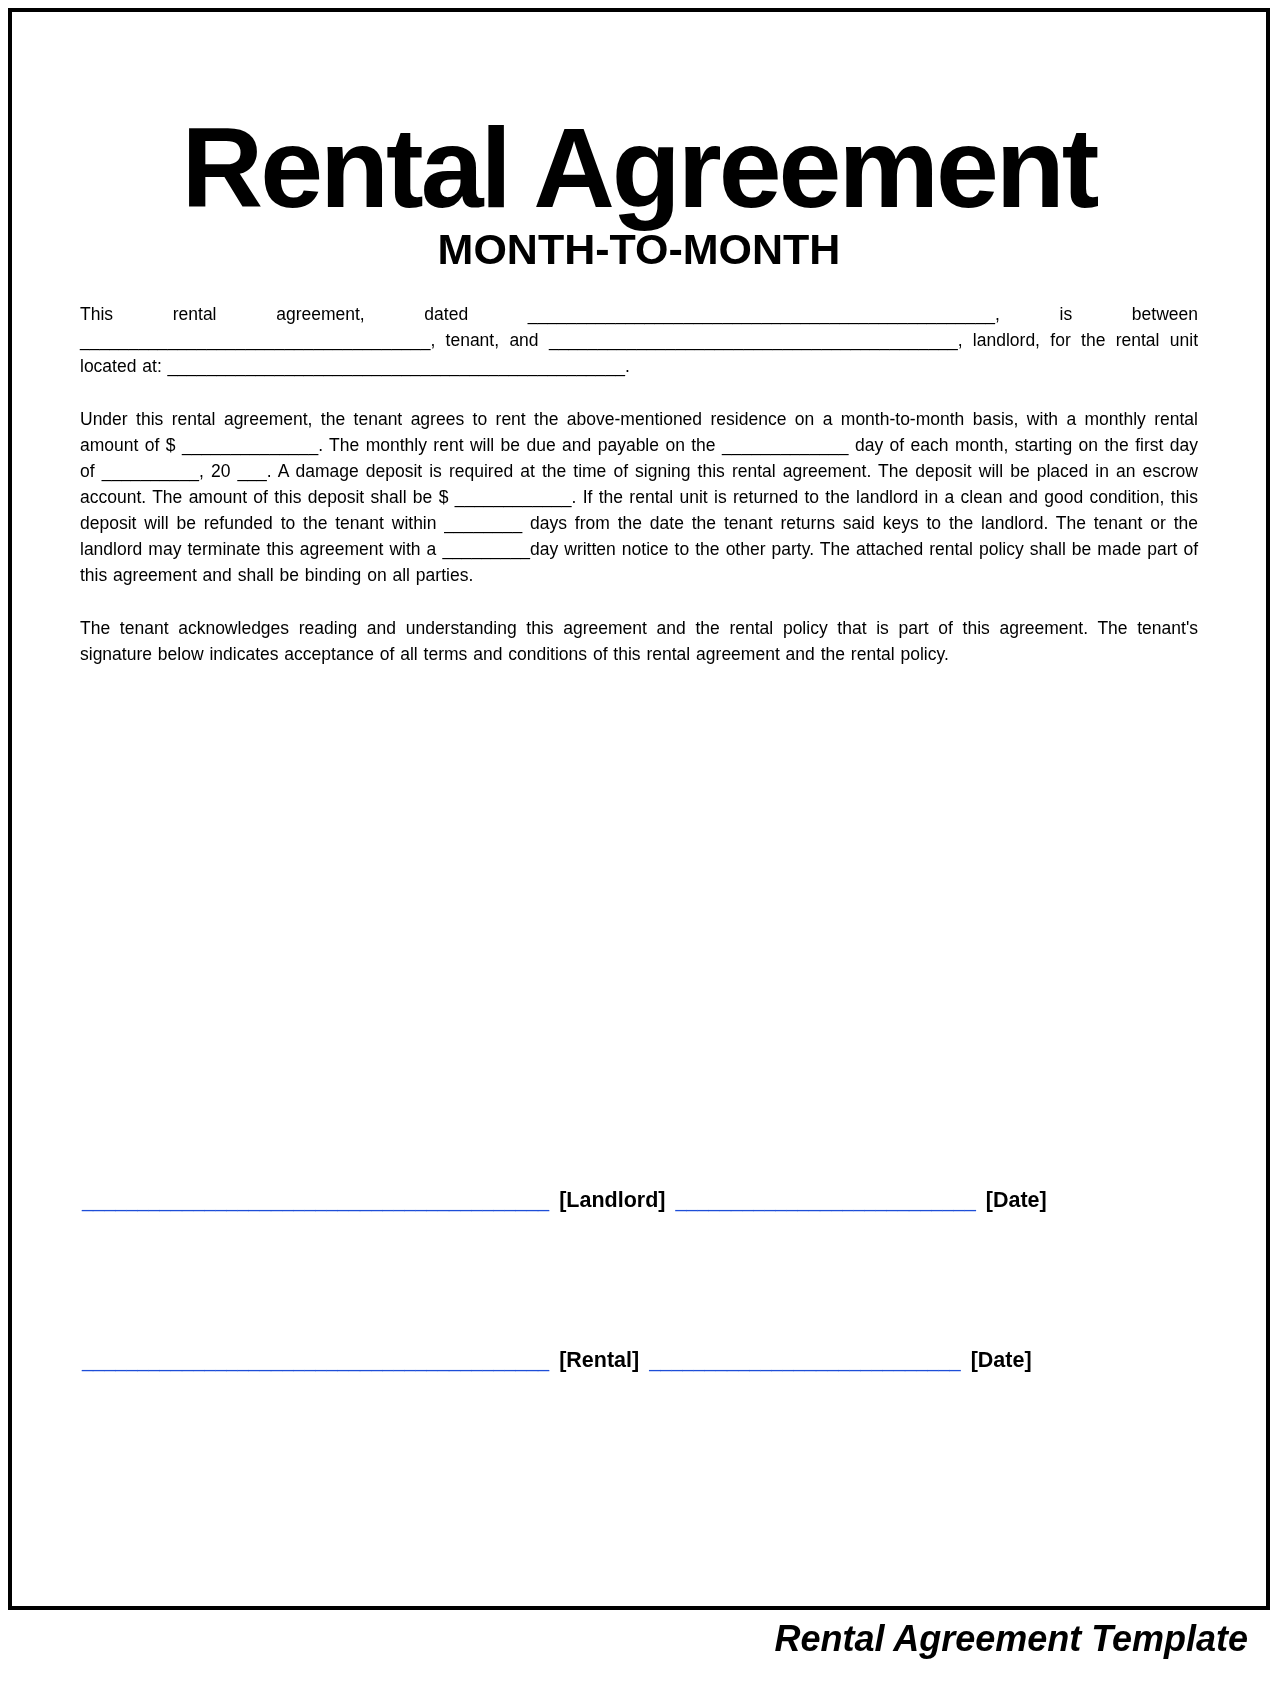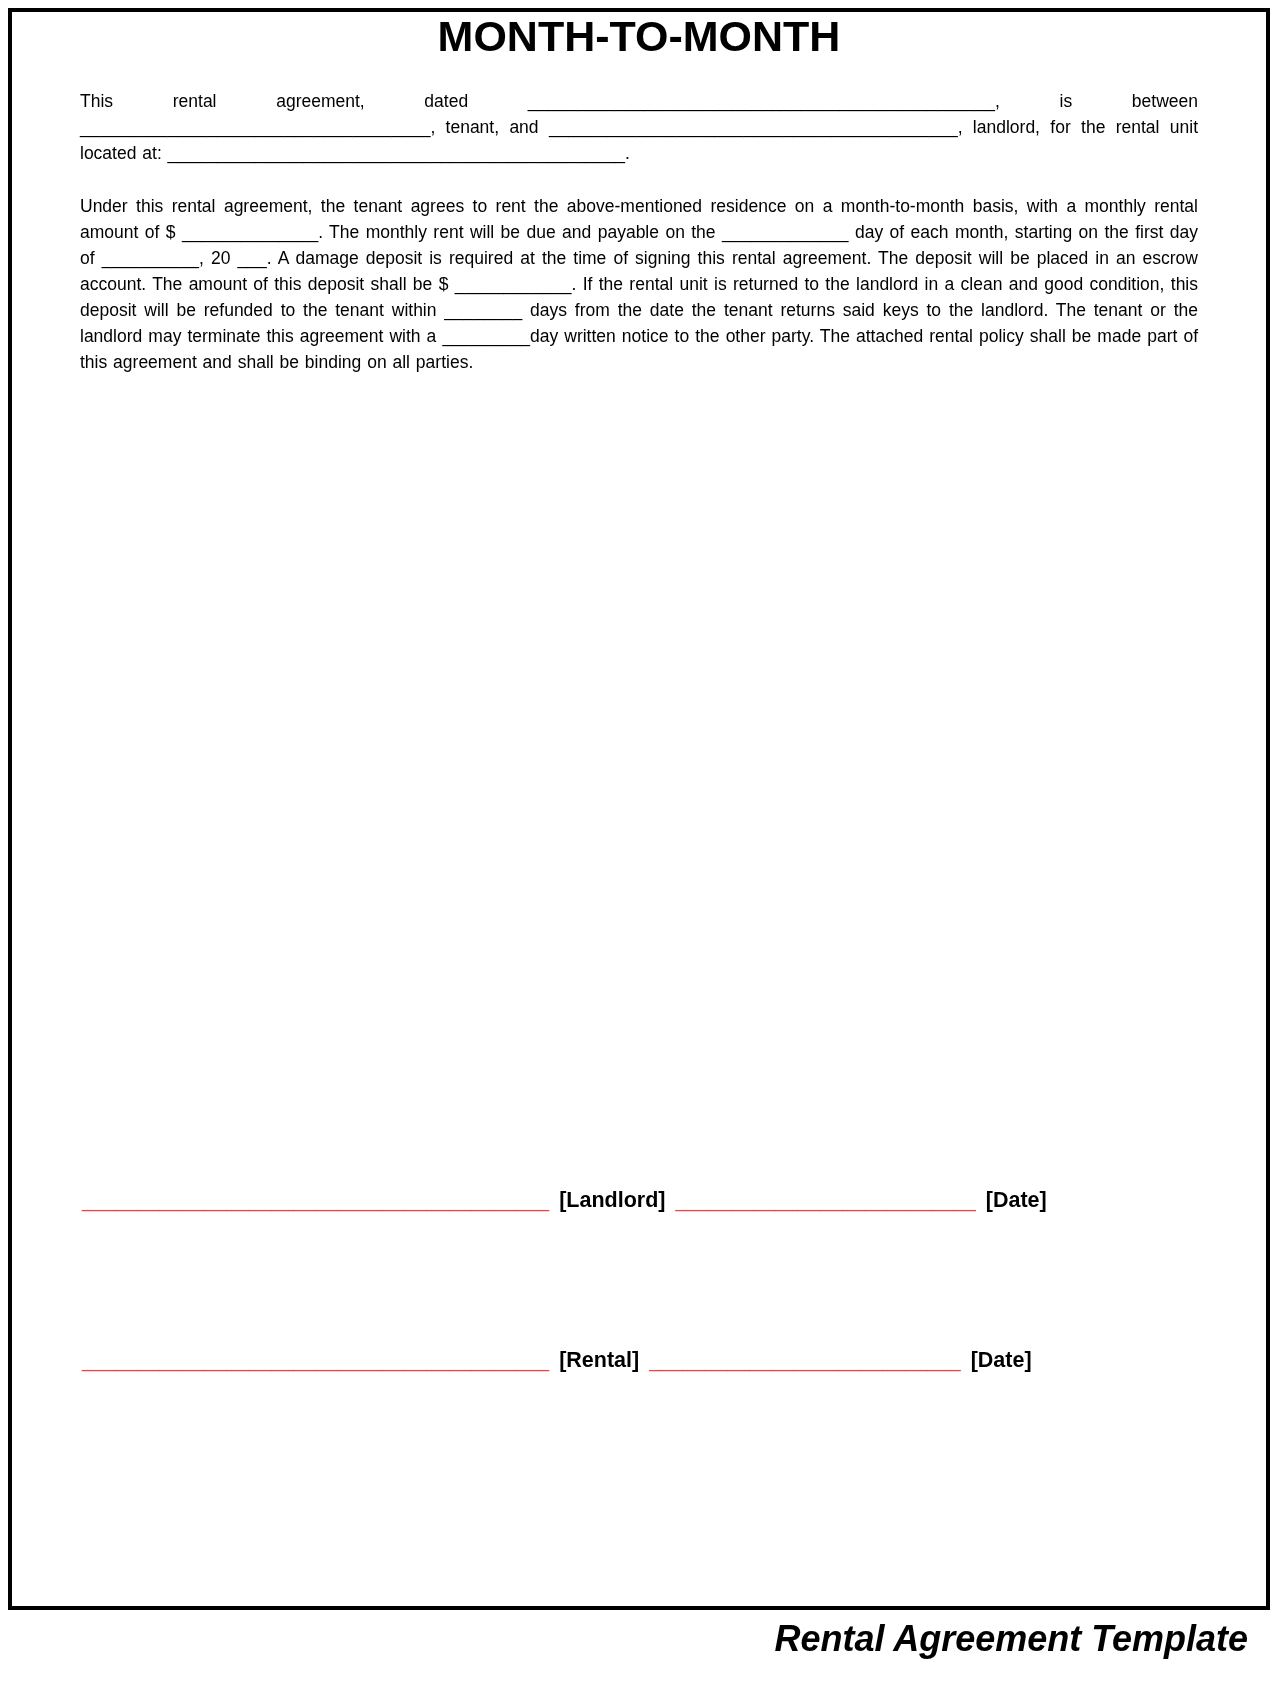--- a/index.html
+++ b/index.html
@@ -56,48 +56,50 @@
     display: flex;
     align-items: baseline;
     gap: 10px;
     font-size: 20px;
     white-space: nowrap;
   }
   .sig-row.landlord { top: 1176px; }
   .sig-row.tenant   { top: 1336px; }
   .sig-line {
     font-weight: normal;
-    color: #ef4444;
+    color: #1d4ed8;
   }
   .sig-label {
     font-weight: bold;
     font-size: 21.5px;
   }
   .footer-caption {
     position: absolute;
     right: 30px;
     top: 1618px;
     font-size: 36px;
     font-weight: bold;
     font-style: italic;
     letter-spacing: 0px;
   }
 </style>
 </head>
 <body>
 
 <div class="frame">
 
+  <h1 class="doc-title">Rental Agreement</h1>
 
   <div class="doc-subtitle">MONTH-TO-MONTH</div>
 
   <p class="para first">This rental agreement, dated ________________________________________________, is between ____________________________________, tenant, and __________________________________________, landlord, for the rental unit located at: _______________________________________________.</p>
 
   <p class="para">Under this rental agreement, the tenant agrees to rent the above-mentioned residence on a month-to-month basis, with a monthly rental amount of $ ______________.  The monthly rent will be due and payable on the _____________ day of each month, starting on the first day of __________, 20 ___.  A damage deposit is required at the time of signing this rental agreement.  The deposit will be placed in an escrow account.  The amount of this deposit shall be $ ____________.  If the rental unit is returned to the landlord in a clean and good condition, this deposit will be refunded to the tenant within ________ days from the date the tenant returns said keys to the landlord.  The tenant or the landlord may terminate this agreement with a _________day written notice to the other party.  The attached rental policy shall be made part of this agreement and shall be binding on all parties.</p>
 
+  <p class="para">The tenant acknowledges reading and understanding this agreement and the rental policy that is part of this agreement.  The tenant's signature below indicates acceptance of all terms and conditions of this rental agreement and the rental policy.</p>
 
   <div class="sig-row landlord">
     <span class="sig-line">__________________________________________</span>
     <span class="sig-label">[Landlord]</span>
     <span class="sig-line">___________________________</span>
     <span class="sig-label">[Date]</span>
   </div>
 
   <div class="sig-row tenant">
     <span class="sig-line">__________________________________________</span>

